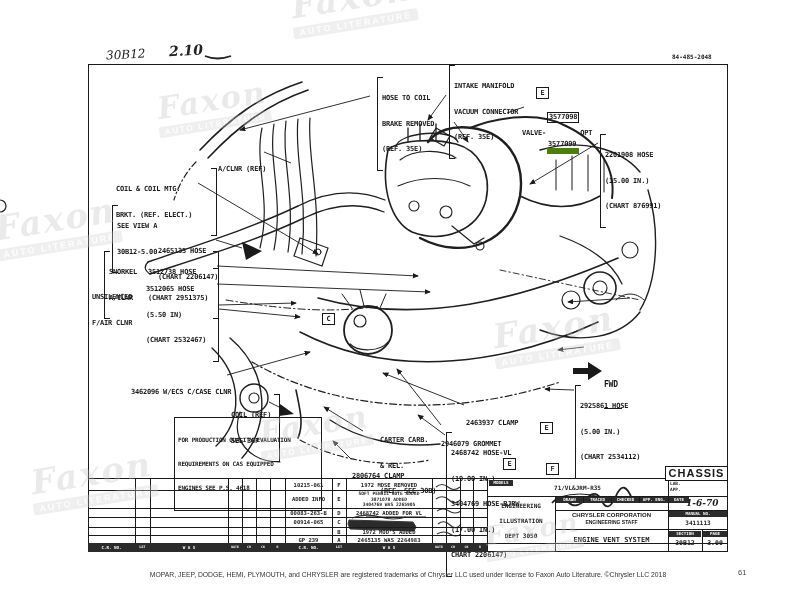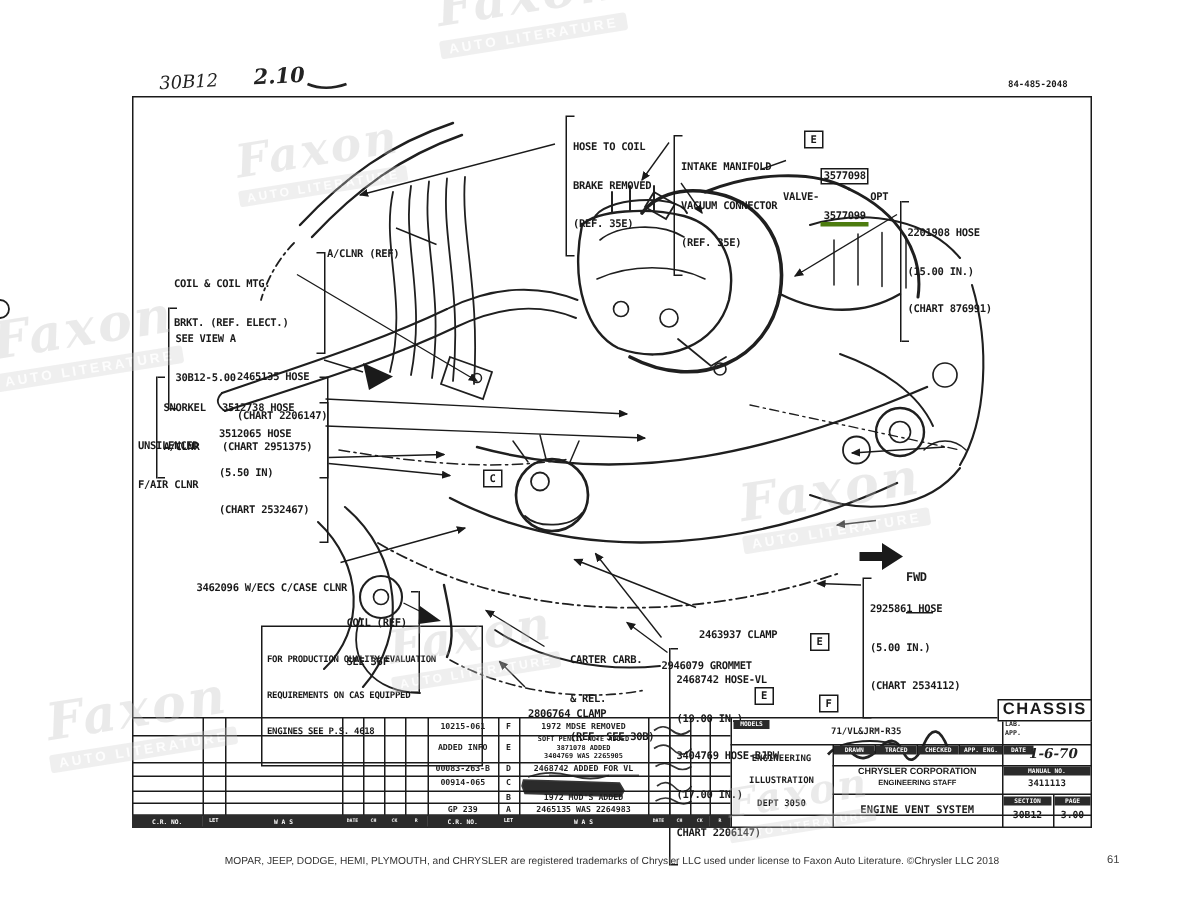--- a/index.html
+++ b/index.html
@@ -163,30 +163,30 @@
       <path d="M437,534 q7,-4 13,0 t11,0" stroke-width="1.1" stroke="#333"></path>
       <path d="M205,56 q12,5 26,0" stroke-width="1.8"></path>
     </g>
   </svg>
 
   <div class="t bkl" style="left:377px;top:77px">
     <span>HOSE TO COIL</span>
     <span>BRAKE REMOVED</span>
     <span>(REF. 35E)</span>
   </div>
-  <div class="t bkl" style="left:449px;top:90px">
+  <div class="t bkl" style="left:449px;top:65px">
     <span>INTAKE MANIFOLD</span>
     <span>VACUUM CONNECTOR</span>
     <span>(REF. 35E)</span>
   </div>
   <div class="t" style="left:522px;top:95px;display:flex;align-items:center;gap:1px">
     <span style="display:inline">VALVE-</span>
-    <span style="display:inline-block;text-align:center">
+    <span style="display:inline-block;text-align:left">
       <span style="border:1px solid #191919;padding:0 1px">3577098</span>
-      <span style="border-bottom:3px solid #4d7c0f;padding:0 1px">3577099</span>
+      <span style="border-bottom:6px solid #4d7c0f;padding:0 1px">3577099</span>
     </span>
     <span style="display:inline">OPT</span>
   </div>
   <div class="t bkl" style="left:600px;top:134px">
     <span>2201908 HOSE</span>
     <span>(15.00 IN.)</span>
     <span>(CHART 876991)</span>
   </div>
   <div class="t" style="left:218px;top:148px">
     <span>A/CLNR (REF)</span>

